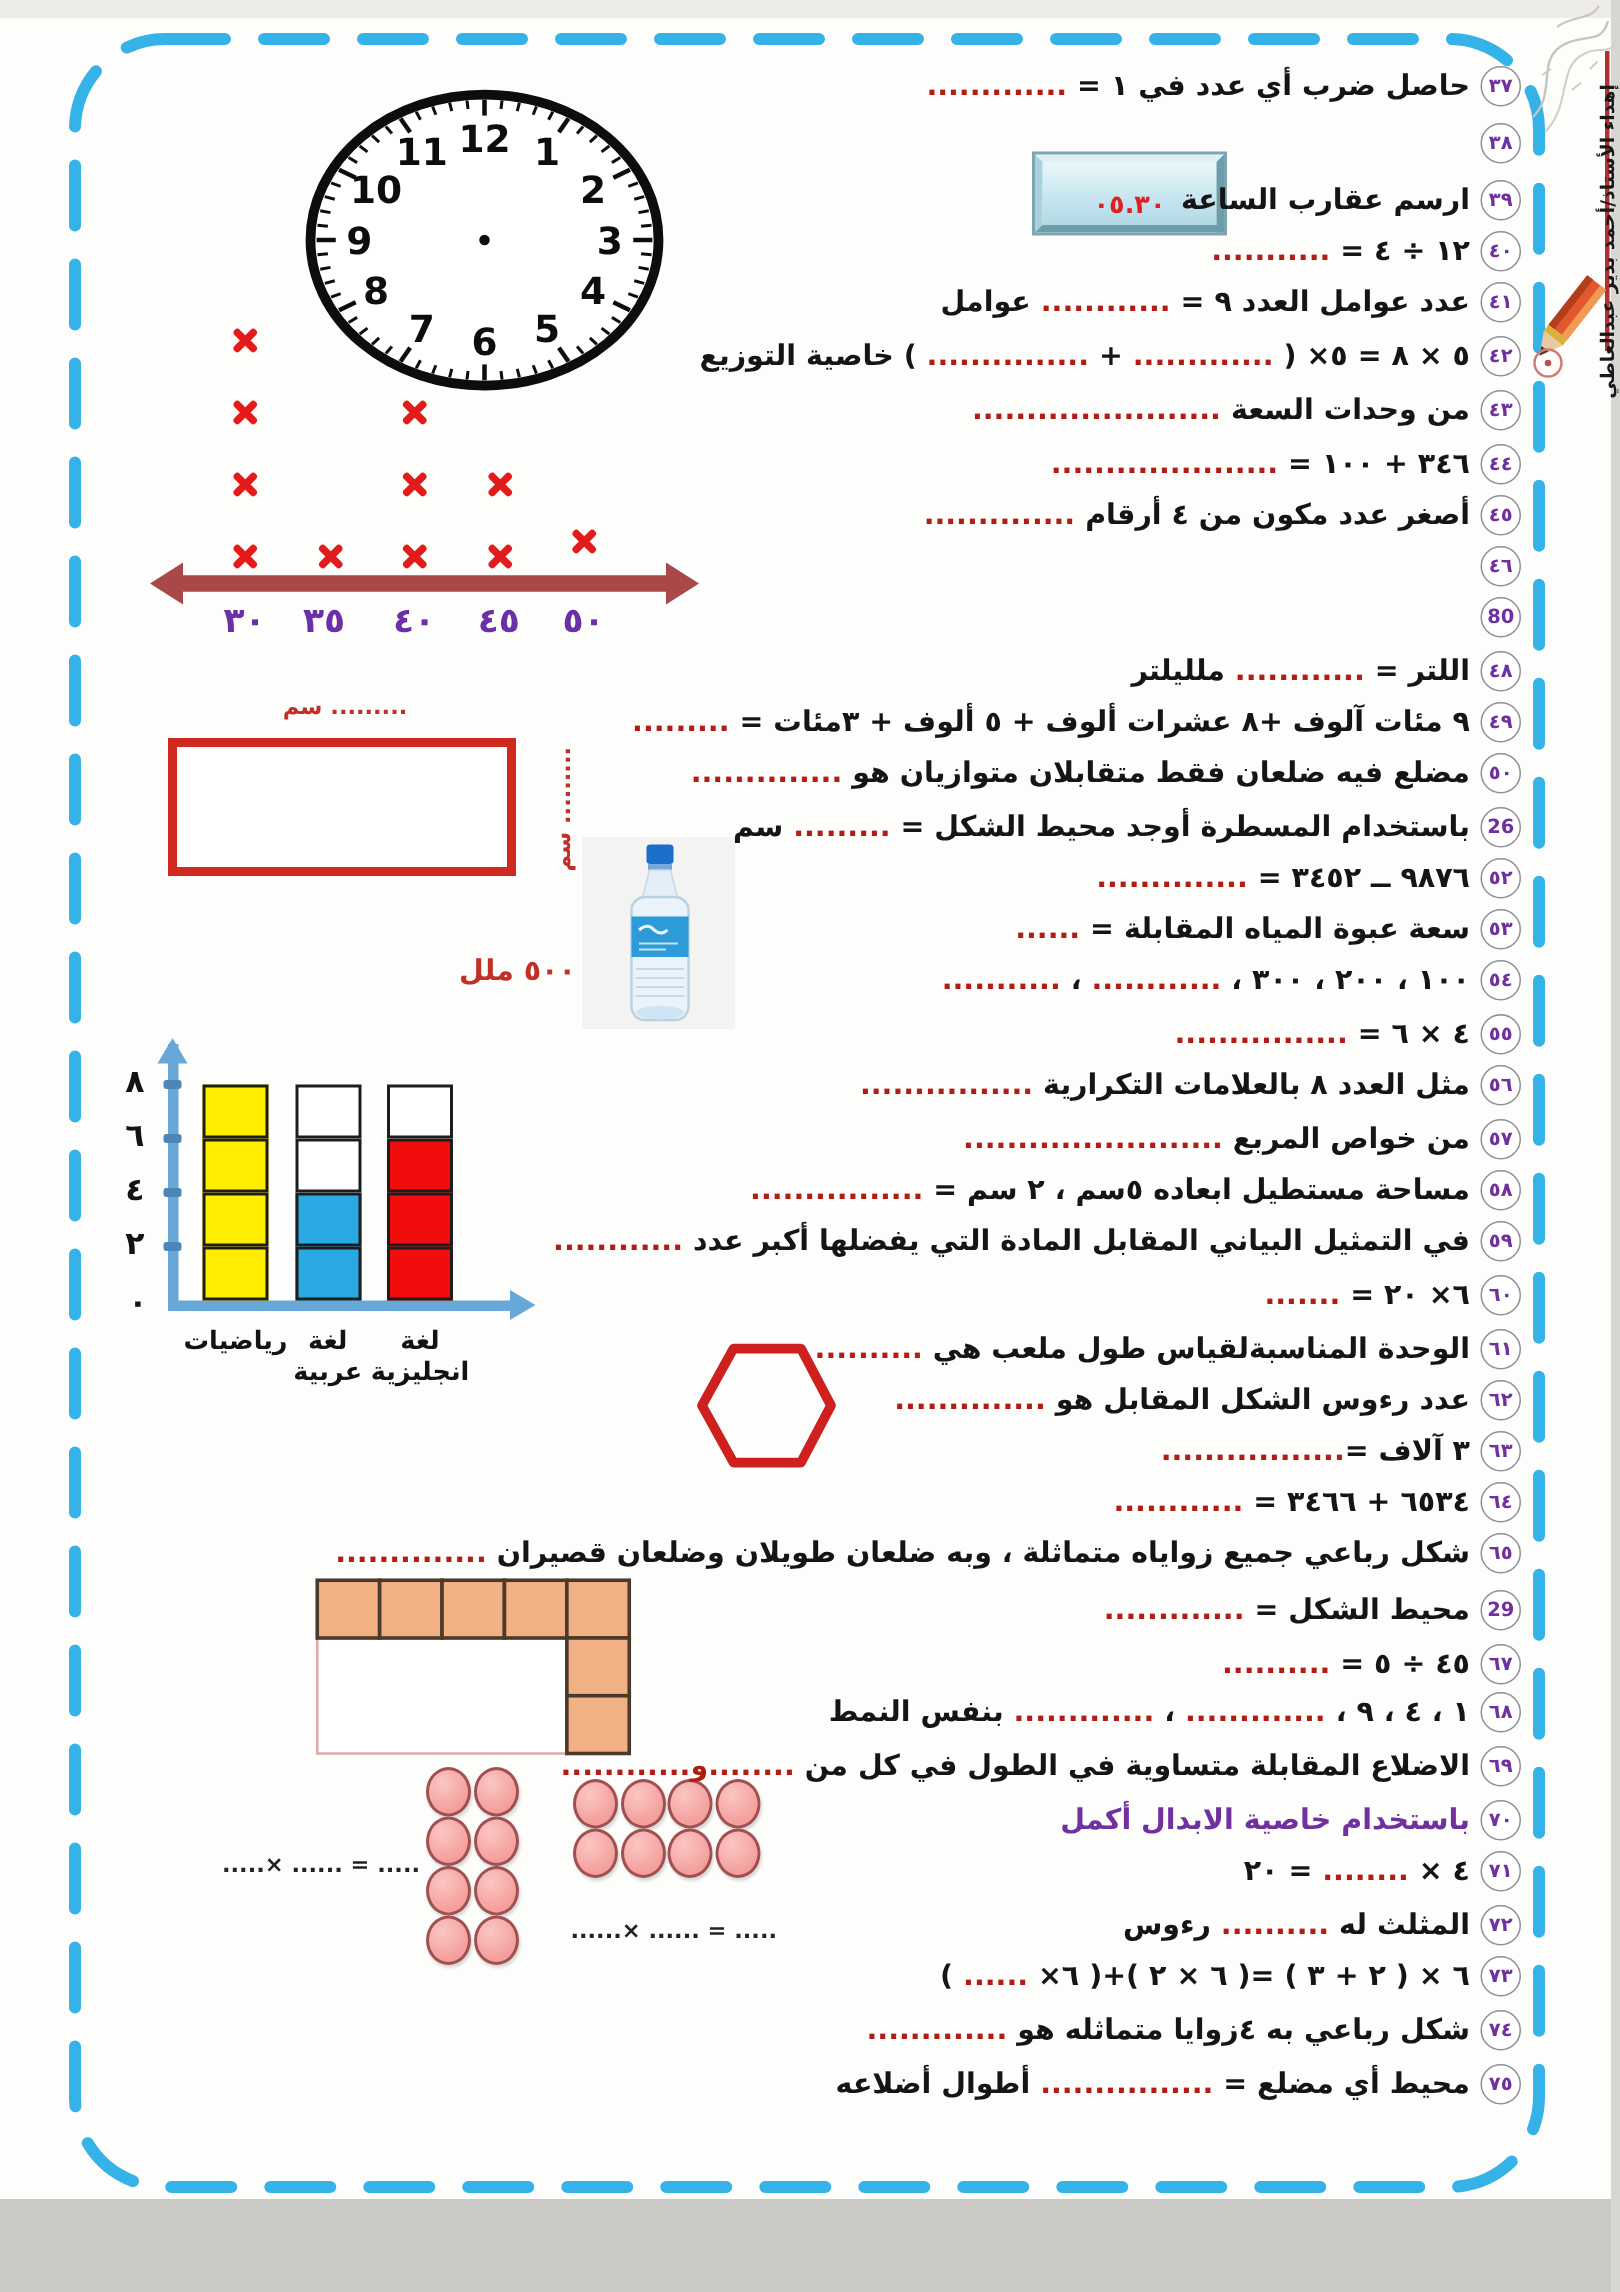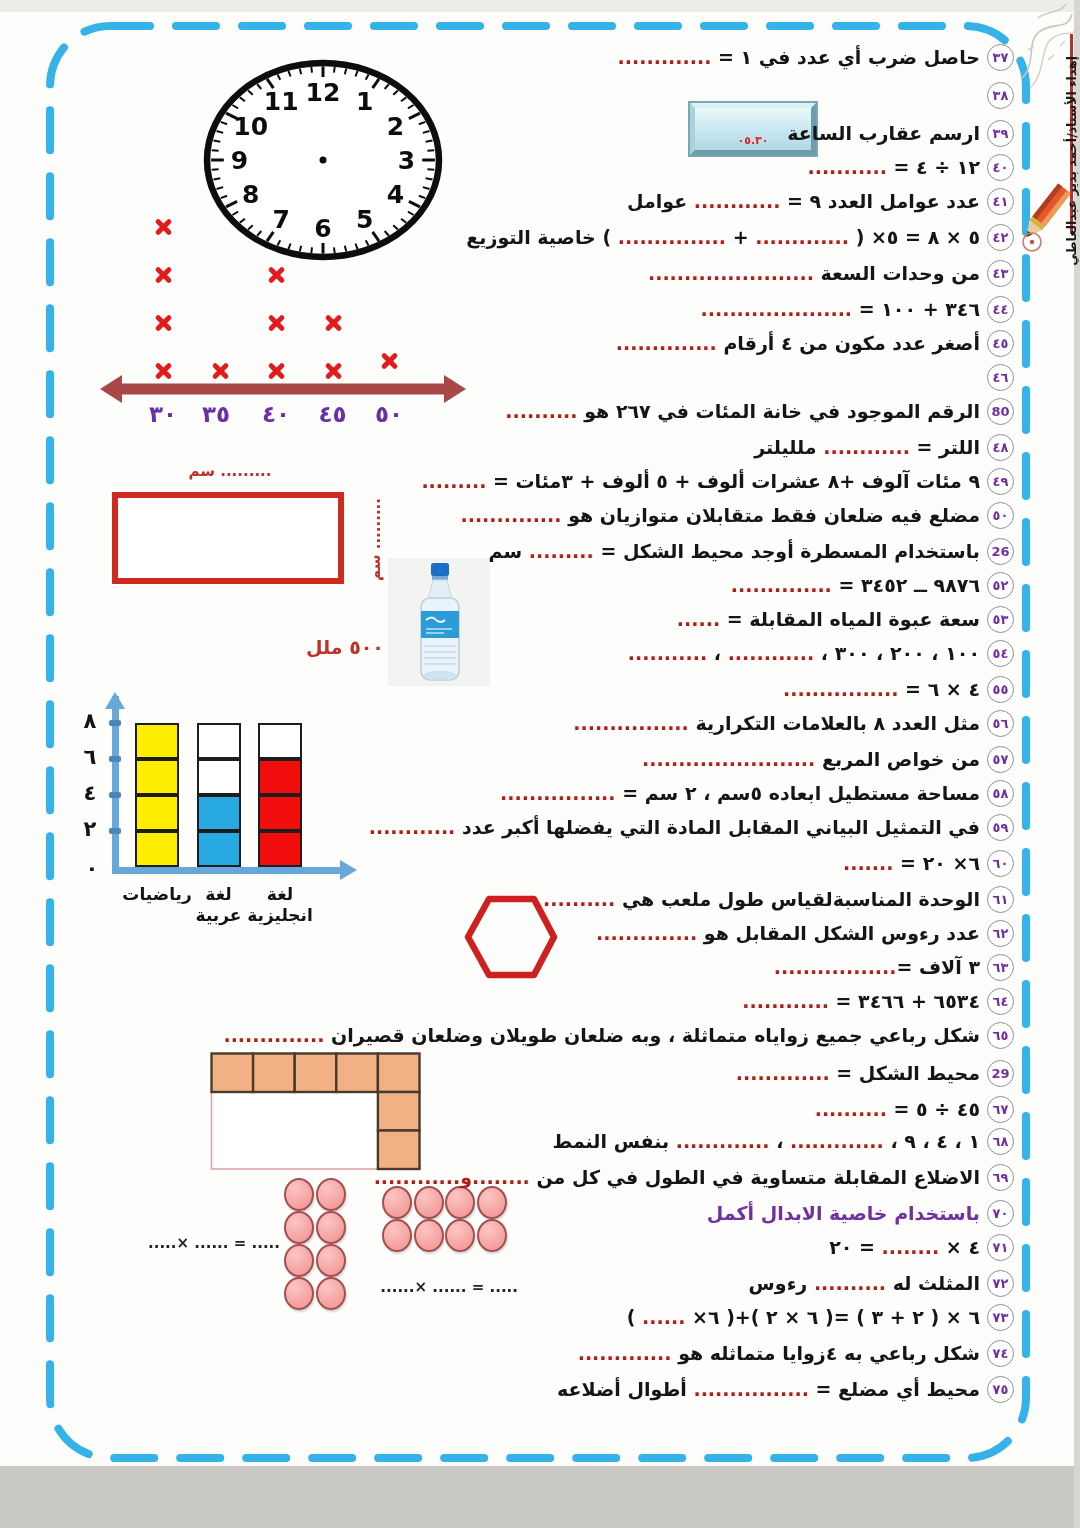--- a/index.html
+++ b/index.html
@@ -17,21 +17,21 @@
   .q-text{font-weight:bold;font-size:19px;color:#151515;}
   .q-text span{unicode-bidi:isolate;}
   .seg-t{color:#151515;}
   .seg-b{color:#b31b15;}
   .seg-p{color:#7030a0;}
   
   .timebox{position:absolute;left:690px;top:103px;width:126px;height:52px;box-sizing:border-box;
            background:linear-gradient(180deg,#e9f7fa 0%,#bfe2ec 70%,#b2d8e3 100%);
            border:5px solid;border-color:#ddf1f5 #6b9daa #6b9daa #a9d3dc;outline:2px solid #7aa7b1;
            display:flex;align-items:flex-end;justify-content:center;}
-  .timebox .t{color:#e02020;font-weight:bold;font-size:11px;line-height:1;padding-bottom:4px;direction:rtl;}
+  .timebox .t{color:#e02020;font-weight:bold;font-size:17px;line-height:1;padding-bottom:4px;direction:rtl;}
   
   .dedication{position:absolute;left:904px;top:56px;width:160px;transform:rotate(-90deg);transform-origin:100% 0;
               direction:rtl;text-align:right;font-size:12.5px;font-weight:bold;color:#191919;white-space:nowrap;}
   .redline{position:absolute;left:1070px;top:34px;width:3px;height:200px;background:#b23030;}
   
   .dotplot{position:absolute;left:100px;top:203px;width:366px;height:240px;}
   .xmark{position:absolute;width:18px;height:20px;}
   .xmark::before,.xmark::after{content:"";position:absolute;left:7px;top:0;width:5px;height:20px;background:#e31b1b;border-radius:2.5px;}
   .xmark::before{transform:rotate(45deg);}
   .xmark::after{transform:rotate(-45deg);}
@@ -319,21 +319,20 @@
       </div>
       <div class="q-row" style="top: 328px;">
         <span class="q-num">٤٥</span>
         <span class="q-text"><span class="seg-t">أصغر عدد مكون من ٤ أرقام </span><span class="seg-b">..............</span></span>
       </div>
       <div class="q-row" style="top: 362px;">
         <span class="q-num">٤٦</span>
       </div>
       <div class="q-row" style="top: 396px;">
         <span class="q-num">80</span>
-        <span class="q-text"><span class="seg-t">الرقم الموجود في خانة المئات في ٢٦٧ هو </span><span class="seg-b">..........</span></span>
       </div>
       <div class="q-row" style="top: 432px;">
         <span class="q-num">٤٨</span>
         <span class="q-text"><span class="seg-t">اللتر = </span><span class="seg-b">............</span><span class="seg-t"> ملليلتر</span></span>
       </div>
       <div class="q-row" style="top: 466px;">
         <span class="q-num">٤٩</span>
         <span class="q-text"><span class="seg-t">٩ مئات آلوف +٨ عشرات ألوف + ٥ ألوف + ٣مئات = </span><span class="seg-b">.........</span></span>
       </div>
       <div class="q-row" style="top: 500px;">

